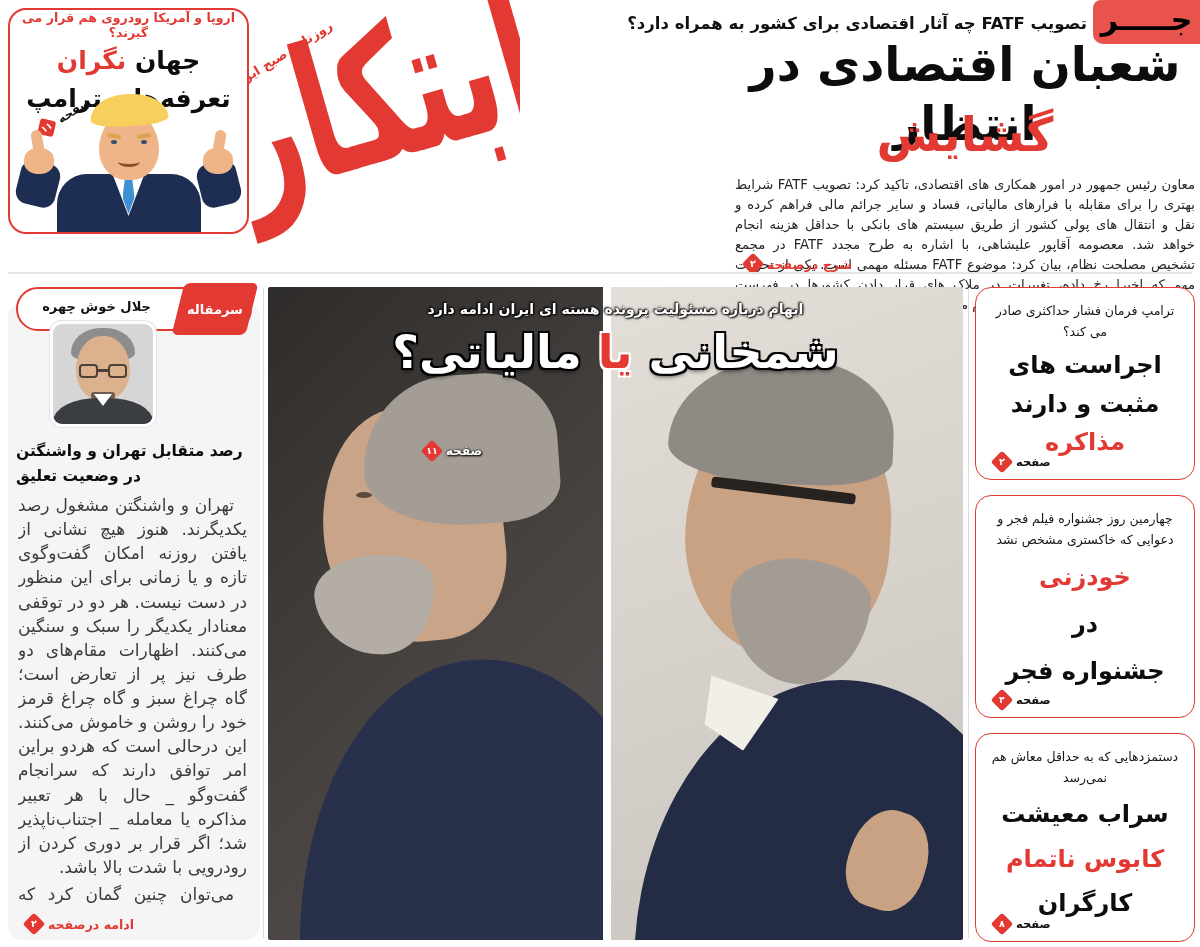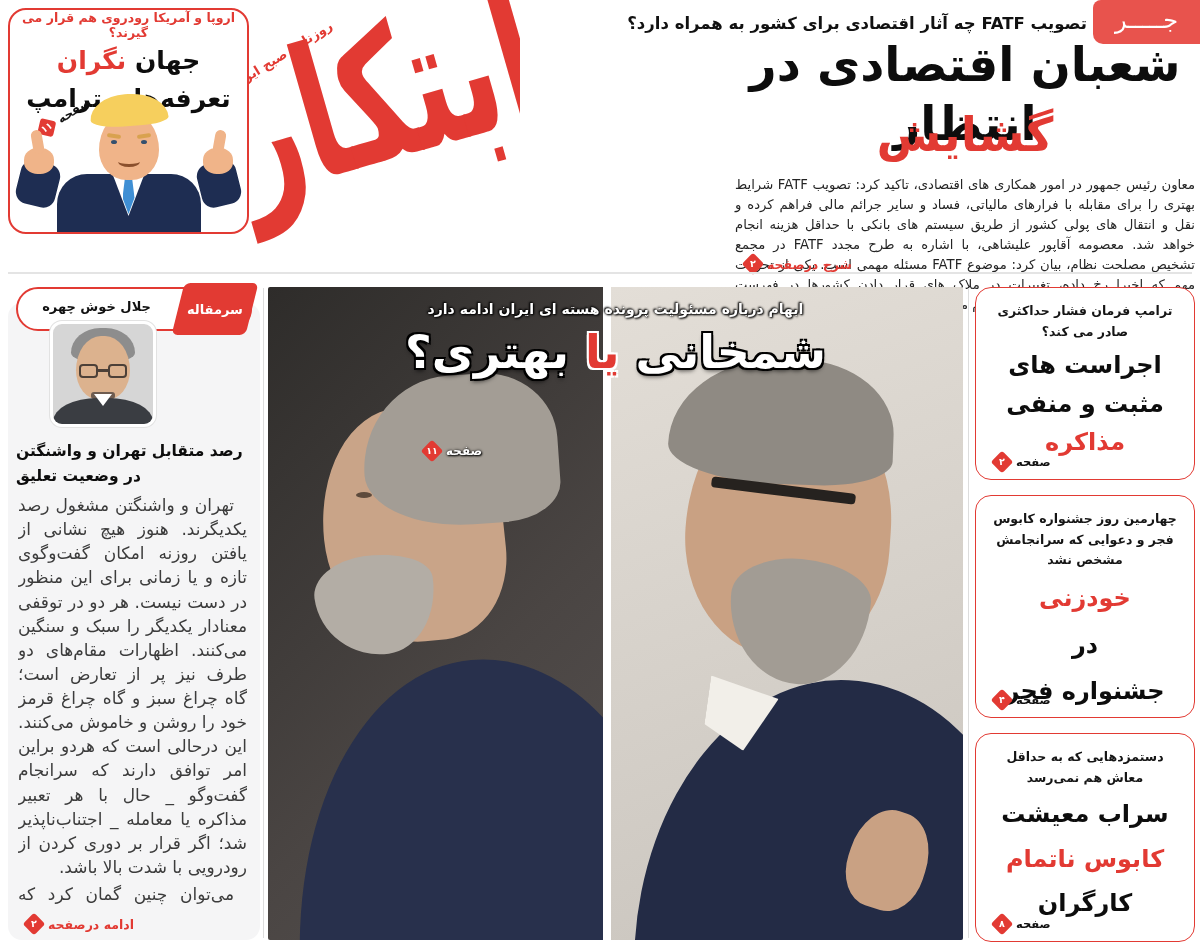--- a/index.html
+++ b/index.html
@@ -8,21 +8,21 @@
     --body:#3c3c3c;
   }
   *{box-sizing:border-box;margin:0;padding:0}
   html,body{background:#fff}
   body{font-family:"DejaVu Sans",sans-serif;direction:rtl}
   .page{position:relative;width:1200px;height:947px;background:#fff;overflow:hidden;margin:0 auto}
 
   
   .corner-banner{position:absolute;left:1093px;top:0;width:107px;height:44px;background:#e8534d;
     border-radius:8px 0 0 10px;display:flex;align-items:center;justify-content:center;overflow:hidden}
-  .corner-banner span{color:#ffffff;font-weight:normal;font-size:24px;line-height:1;transform:translateY(-2px)}
+  .corner-banner span{color:#000000;font-weight:bold;font-size:30px;line-height:1;transform:translateY(-2px)}
 
   
   .lead-story{position:absolute;left:735px;top:8px;width:460px;height:258px}
   .lead-kicker{position:absolute;top:6px;left:0;width:352px;font-size:16.5px;
     font-weight:bold;color:#111;white-space:nowrap}
   .lead-headline{position:absolute;top:28px;left:0;width:100%;text-align:center;font-size:47px;
     font-weight:900;color:#0d0d0d;letter-spacing:-2px;line-height:1.25}
   .lead-headline-accent{position:absolute;top:96px;left:0;width:100%;text-align:center;font-size:47px;
     font-weight:900;color:var(--red);letter-spacing:-2px;line-height:1.3}
   .lead-body{position:absolute;top:167px;left:0;width:100%;font-size:13.2px;line-height:1.52;
@@ -168,21 +168,21 @@
   .photo-badge .pb-label{color:#fff;font-size:12px;font-weight:bold;
     text-shadow:0 0 3px #000,1px 1px 2px #000}
 
   
   .sidebar{position:absolute;left:975px;top:287px;width:220px;height:653px}
   .side-card{position:absolute;left:0;width:220px;border:1.5px solid var(--red);border-radius:16px;
     background:#fff;padding:13px 10px 30px}
   .side-card.c1{top:0;height:193px}
   .side-card.c2{top:208px;height:223px}
   .side-card.c3{top:446px;height:209px}
-  .side-kicker{text-align:center;font-size:12.5px;font-weight:bold;color:#151515;line-height:1.65}
+  .side-kicker{text-align:center;font-size:12.5px;font-weight:normal;color:#151515;line-height:1.65}
   .side-headline{text-align:center;font-weight:900;color:#0d0d0d;letter-spacing:-1px;margin-top:4px}
   .c1 .side-headline{font-size:24px;line-height:1.6}
   .c2 .side-headline{font-size:24px;line-height:1.95}
   .c3 .side-headline{font-size:24px;line-height:1.85}
   .side-headline .accent{color:var(--red)}
   .side-badge{position:absolute;left:12px;bottom:9px}
   .side-badge .pb-label{font-size:11.5px;font-weight:bold;color:#111}
 </style>
 </head>
 <body>
@@ -296,49 +296,49 @@
       <div class="pB-head"></div>
       <div class="pB-hair"></div>
       <div class="pB-glasses"></div>
       <div class="pB-beard"></div>
       <div class="pB-hand"></div>
     </div>
     <div class="photo-kicker">ابهام درباره مسئولیت پرونده هسته ای ایران ادامه دارد</div>
     <div class="photo-headline">
       <span>شمخانی</span>
       <span class="accent">یا</span>
-      <span>بهتری؟</span>
+      <span>مالیاتی؟</span>
     </div>
     <div class="photo-badge page-badge">
       <span class="pb-label">صفحه</span>
       <span class="diamond">
           <span>۱۱</span>
         </span>
     </div>
   </section>
 
   <aside class="sidebar">
 
     <section class="side-card c1">
       <div class="side-kicker">ترامپ فرمان فشار حداکثری صادر می کند؟</div>
       <div class="side-headline">
         <span>اجراست های</span><br>
-        <span>مثبت و منفی</span><br>
+        <span>مثبت و دارند</span><br>
         <span class="accent">مذاکره</span>
       </div>
       <div class="side-badge page-badge">
         <span class="pb-label">صفحه</span>
         <span class="diamond">
             <span>۲</span>
           </span>
       </div>
     </section>
 
     <section class="side-card c2">
-      <div class="side-kicker">چهارمین روز جشنواره کابوس فجر و دعوایی که سرانجامش مشخص نشد</div>
+      <div class="side-kicker">چهارمین روز جشنواره فیلم فجر و دعوایی که خاکستری مشخص نشد</div>
       <div class="side-headline">
         <span class="accent">خودزنی</span><br>
         <span>در</span><br>
         <span>جشنواره فجر</span>
       </div>
       <div class="side-badge page-badge">
         <span class="pb-label">صفحه</span>
         <span class="diamond">
             <span>۴</span>
           </span>

